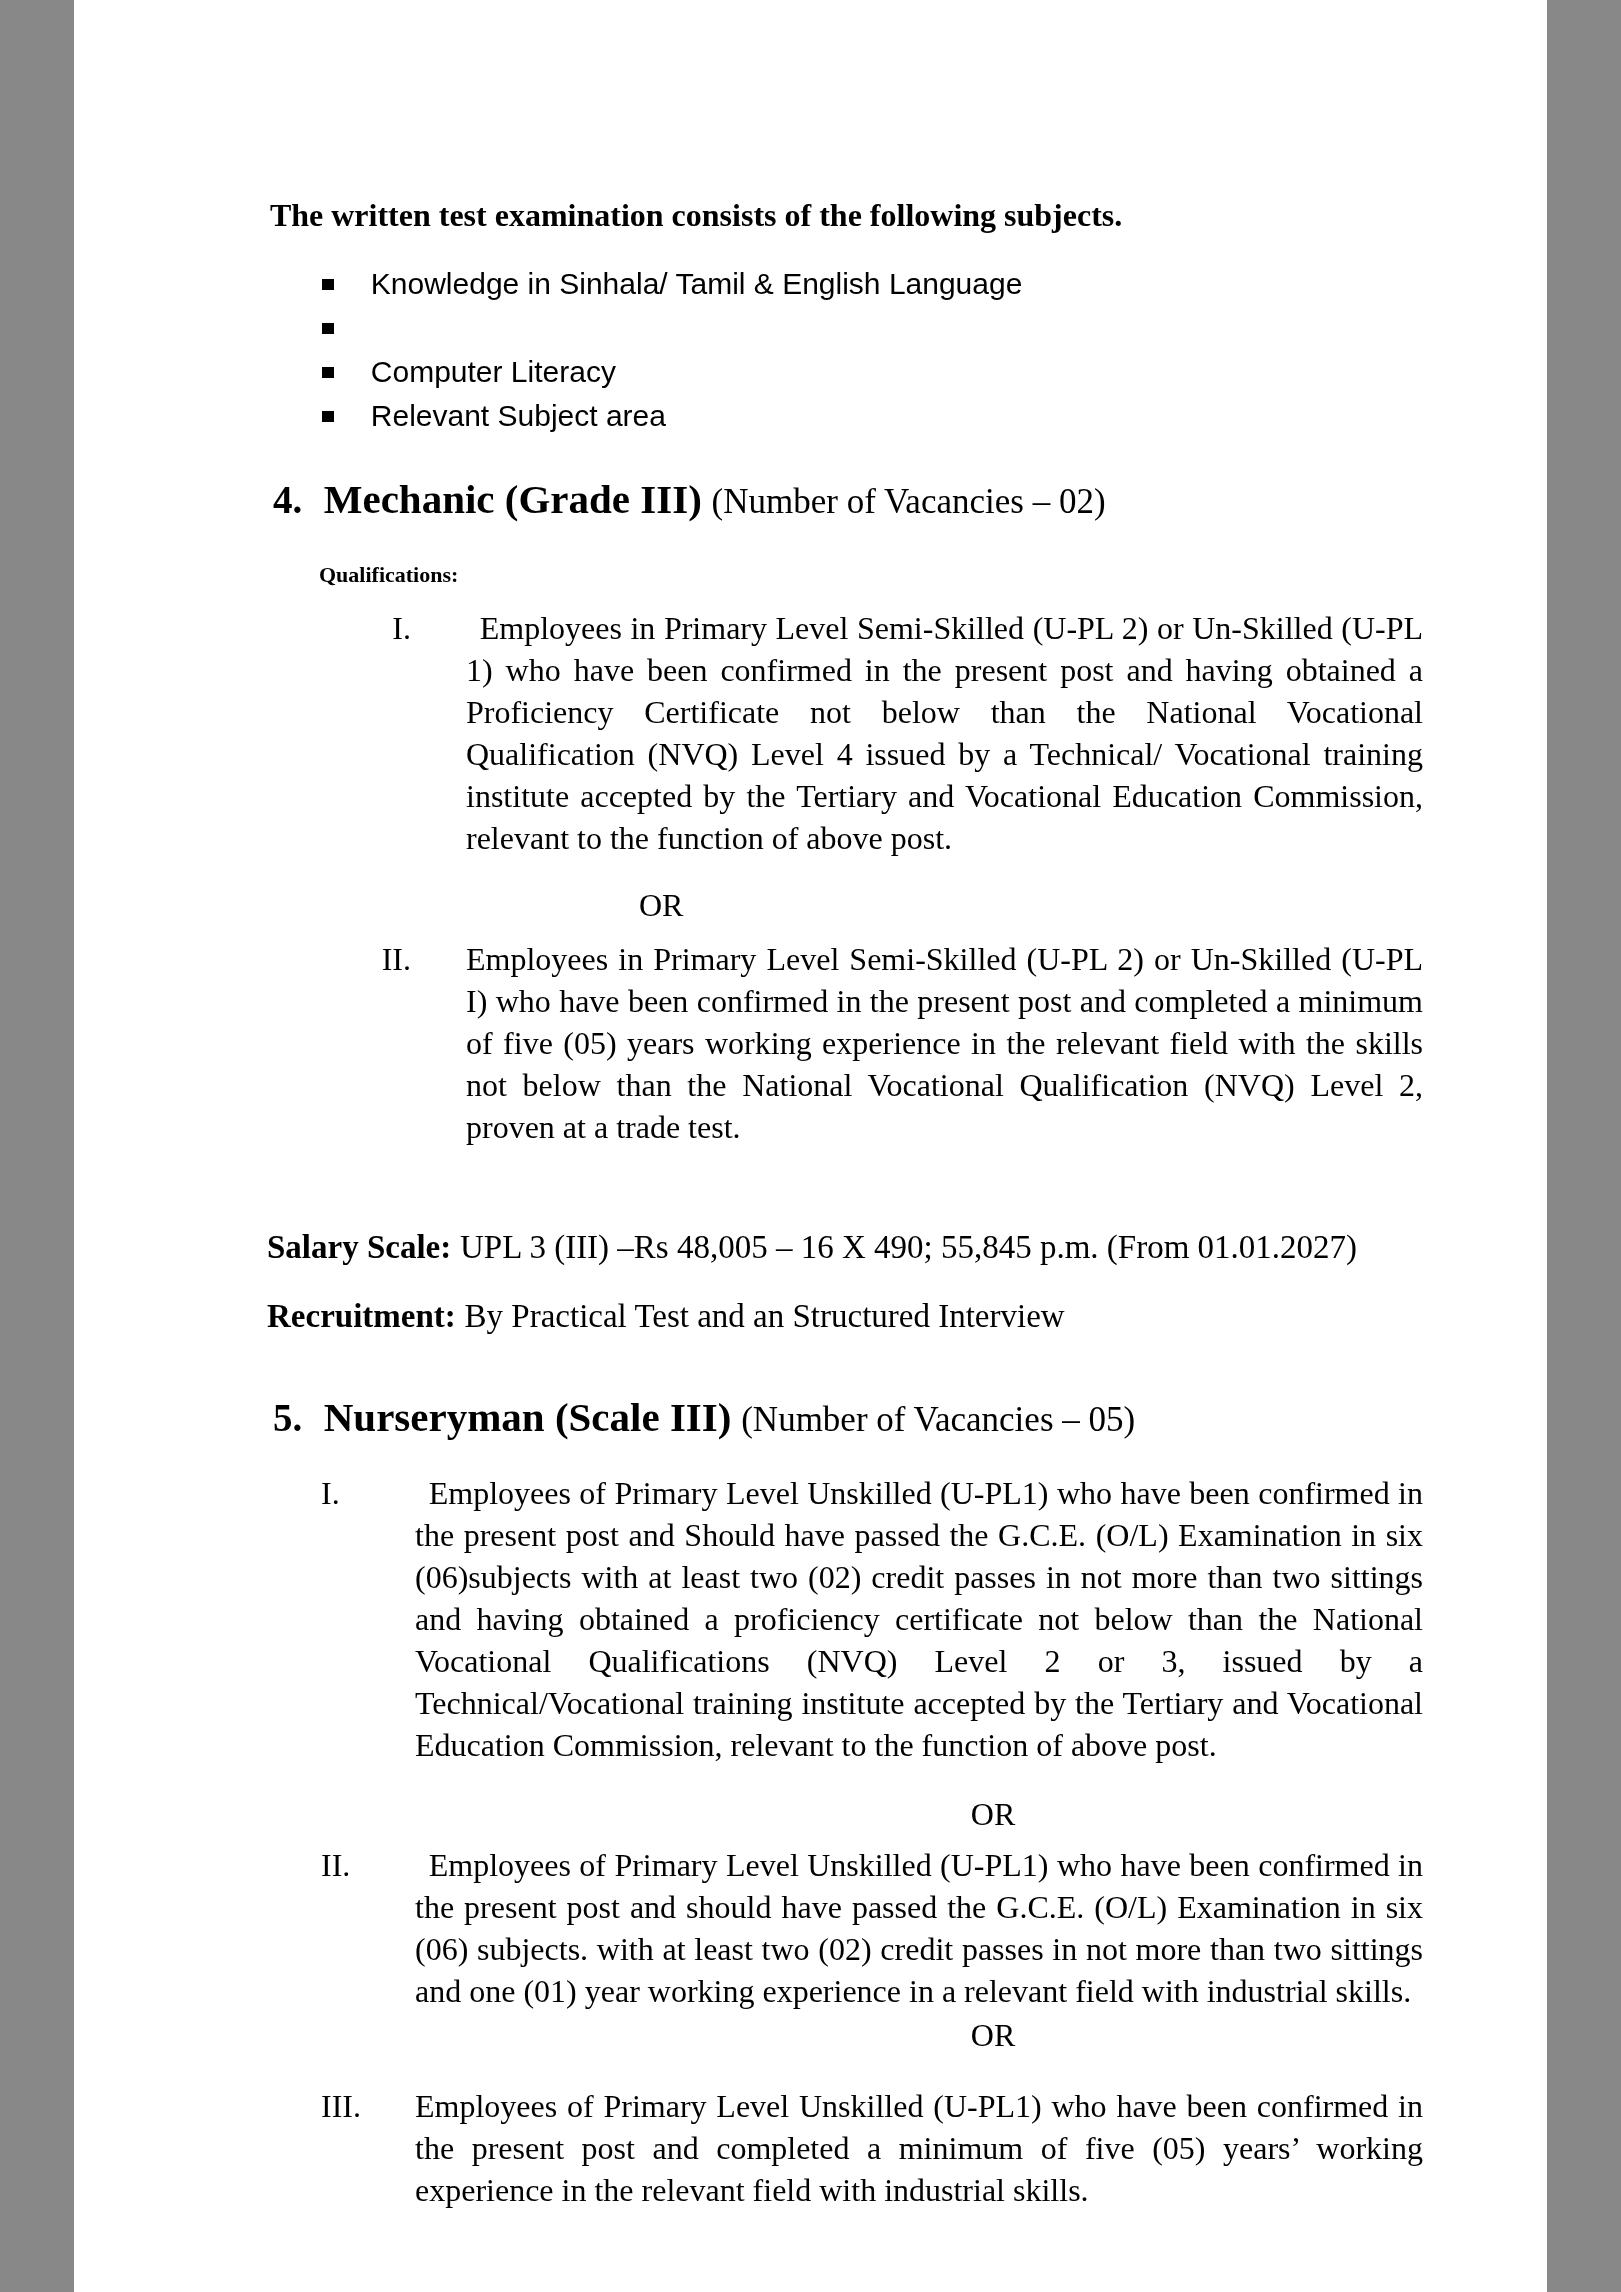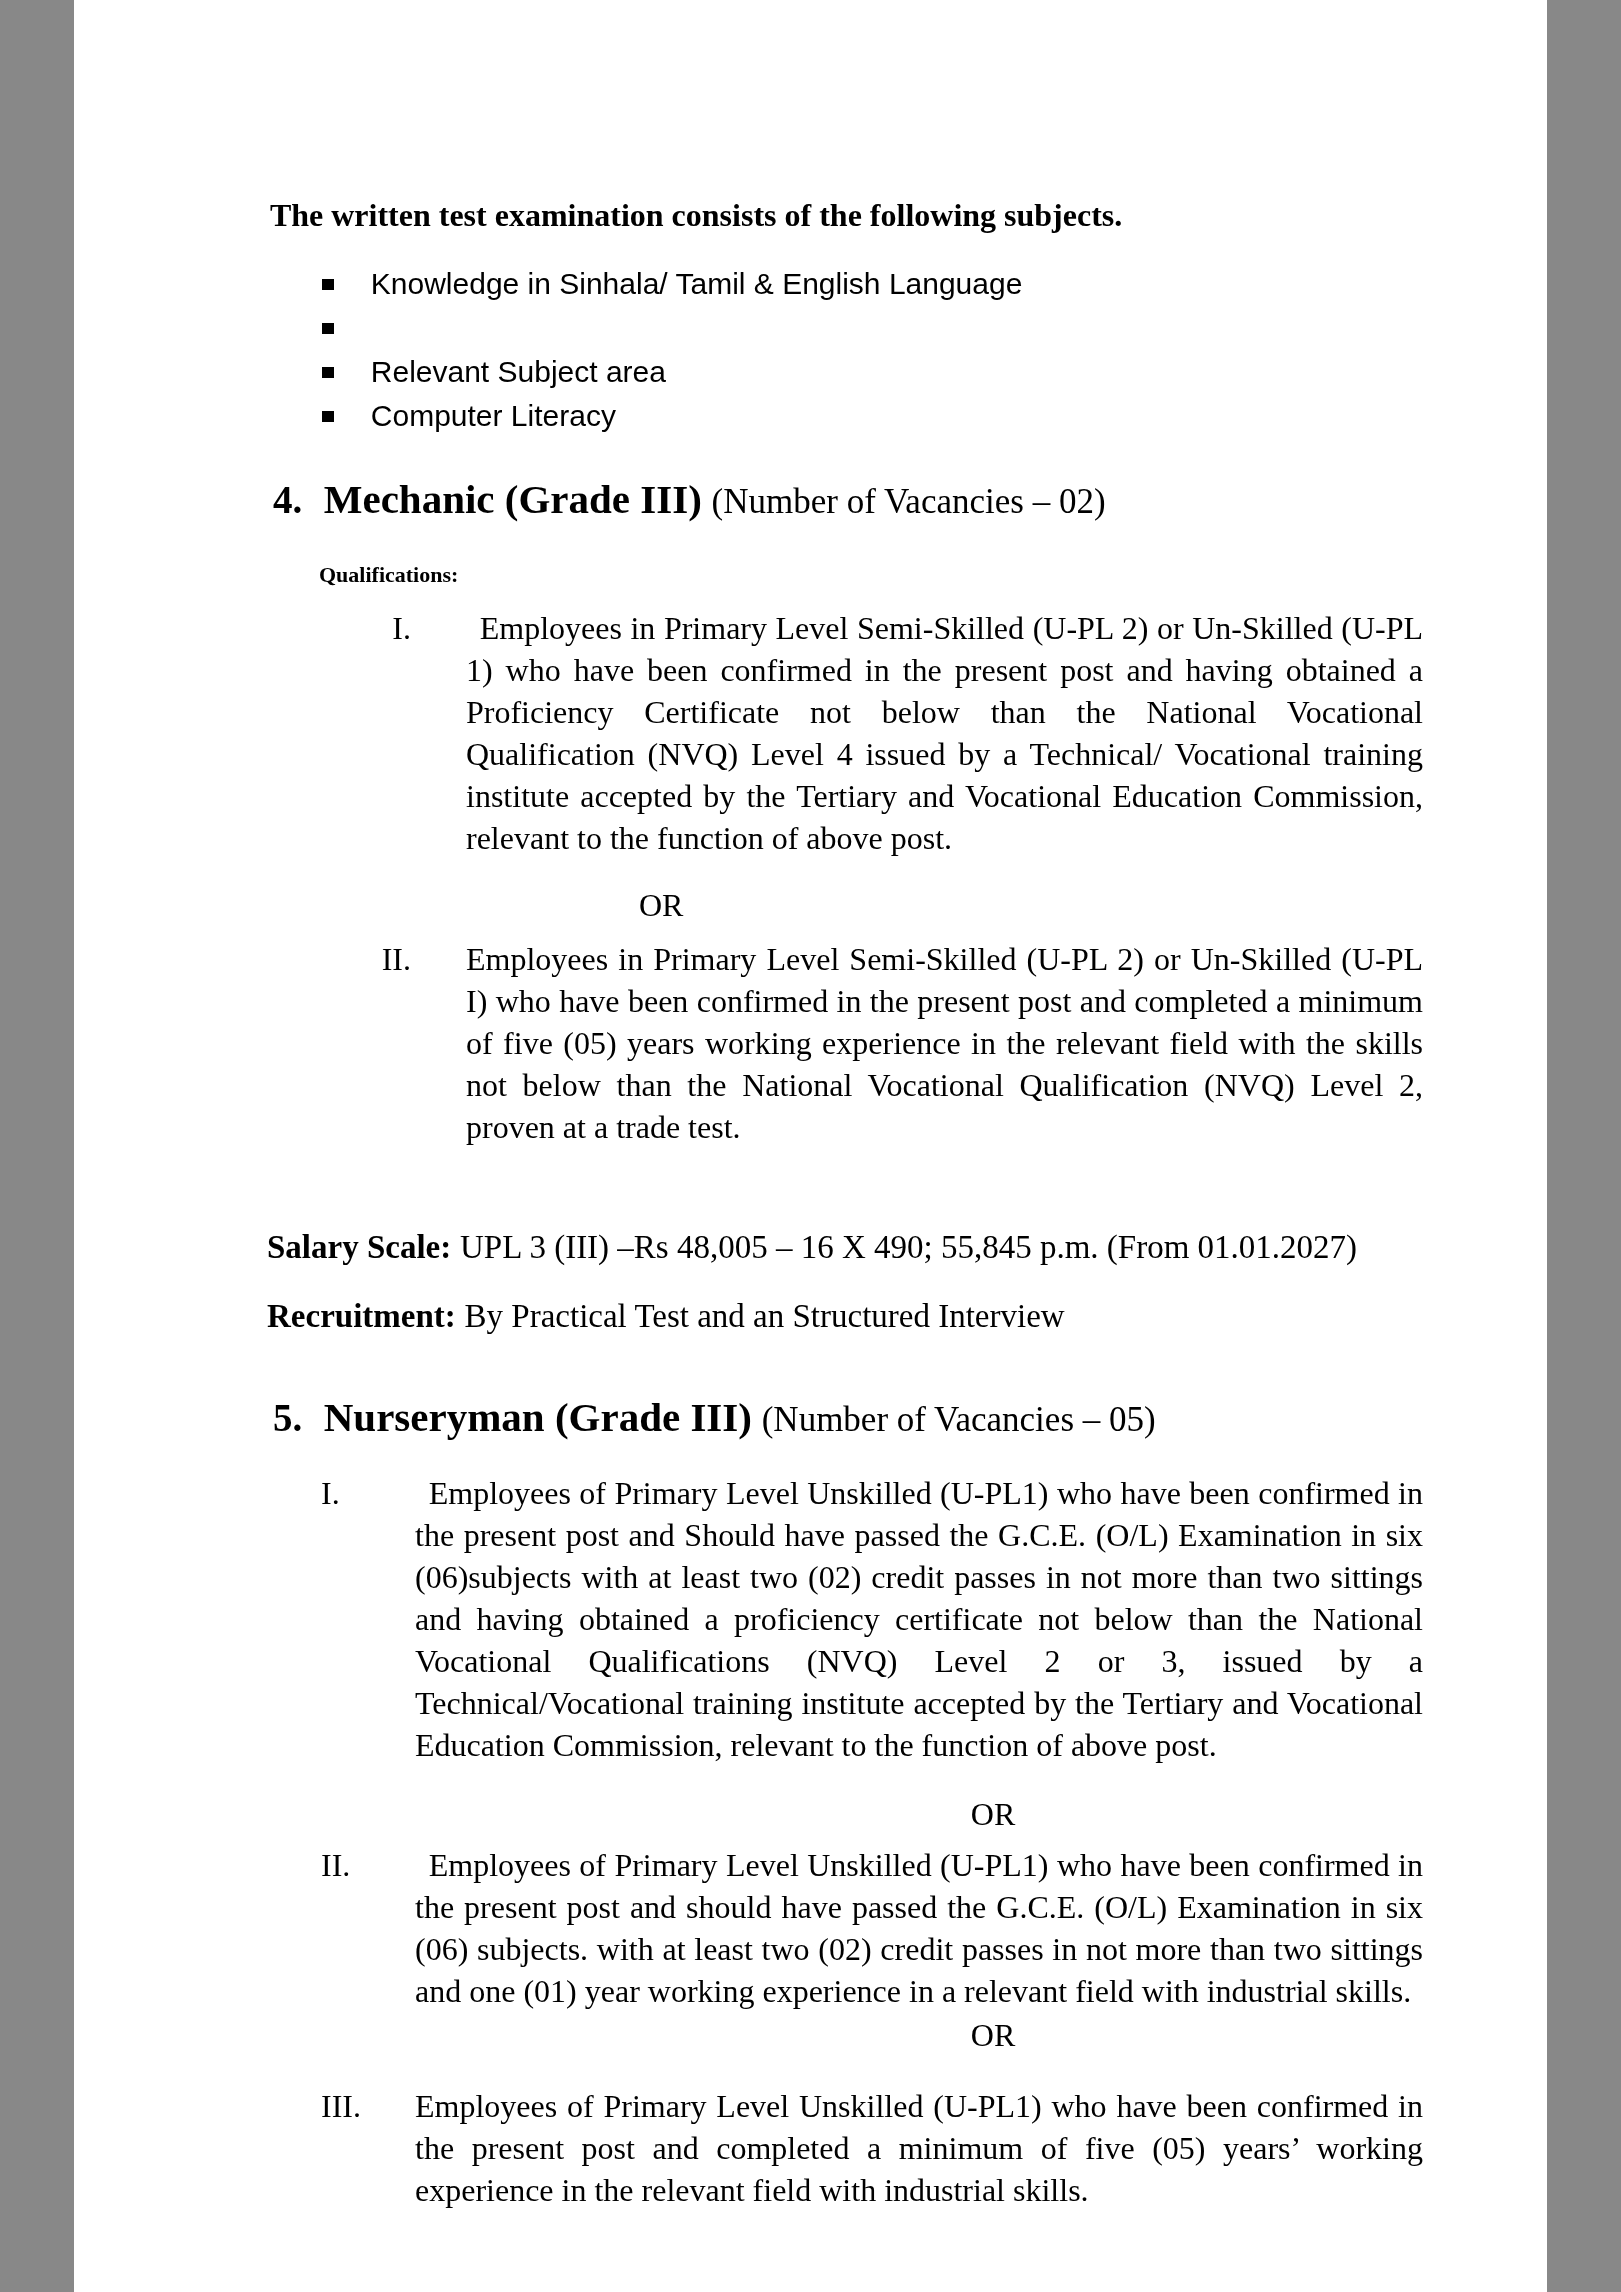--- a/index.html
+++ b/index.html
@@ -100,25 +100,25 @@
   <div class="subject-list">
     <div class="subject-item">
       <span class="square-bullet"></span>
       <span class="label">Knowledge in Sinhala/ Tamil &amp; English Language</span>
     </div>
     <div class="subject-item">
       <span class="square-bullet"></span>
     </div>
     <div class="subject-item">
       <span class="square-bullet"></span>
-      <span class="label">Relevant Subject area</span>
+      <span class="label">Computer Literacy</span>
     </div>
     <div class="subject-item">
       <span class="square-bullet"></span>
-      <span class="label">Computer Literacy</span>
+      <span class="label">Relevant Subject area</span>
     </div>
   </div>
 
   <div class="section-heading section-4">
     <span class="sec-num">4.</span><span class="sec-title">Mechanic (Grade III)</span><span class="sec-note">(Number of Vacancies – 02)</span>
   </div>
 
   <div class="quals-label quals-mech">Qualifications:</div>
 
   <div class="q-item mech-item mech-item-1 indent-1">
@@ -135,21 +135,21 @@
 
   <div class="info-line salary-line">
     <span class="bold">Salary Scale:</span><span class="value">UPL 3 (III) –Rs 48,005 – 16 X 490; 55,845 p.m. (From 01.01.2027)</span>
   </div>
 
   <div class="info-line recruit-line">
     <span class="bold">Recruitment:</span><span class="value">By Practical Test and an Structured Interview</span>
   </div>
 
   <div class="section-heading section-5">
-    <span class="sec-num">5.</span><span class="sec-title">Nurseryman (Grade III)</span><span class="sec-note">(Number of Vacancies – 05)</span>
+    <span class="sec-num">5.</span><span class="sec-title">Nurseryman (Scale III)</span><span class="sec-note">(Number of Vacancies – 05)</span>
   </div>
 
 
   <div class="q-item nurs-item nurs-item-1 indent-1">
     <span class="numeral">I.</span>
     <span class="para">Employees of Primary Level Unskilled (U-PL1) who have been confirmed in the present post and Should have passed the G.C.E. (O/L) Examination in six (06)subjects with at least two (02) credit passes in not more than two sittings and having obtained a proficiency certificate not below than the National Vocational Qualifications (NVQ) Level 2 or 3, issued by a Technical/Vocational training institute accepted by the Tertiary and Vocational Education Commission, relevant to the function of above post.</span>
   </div>
 
   <div class="or-sep or-nurs-1">OR</div>
 

